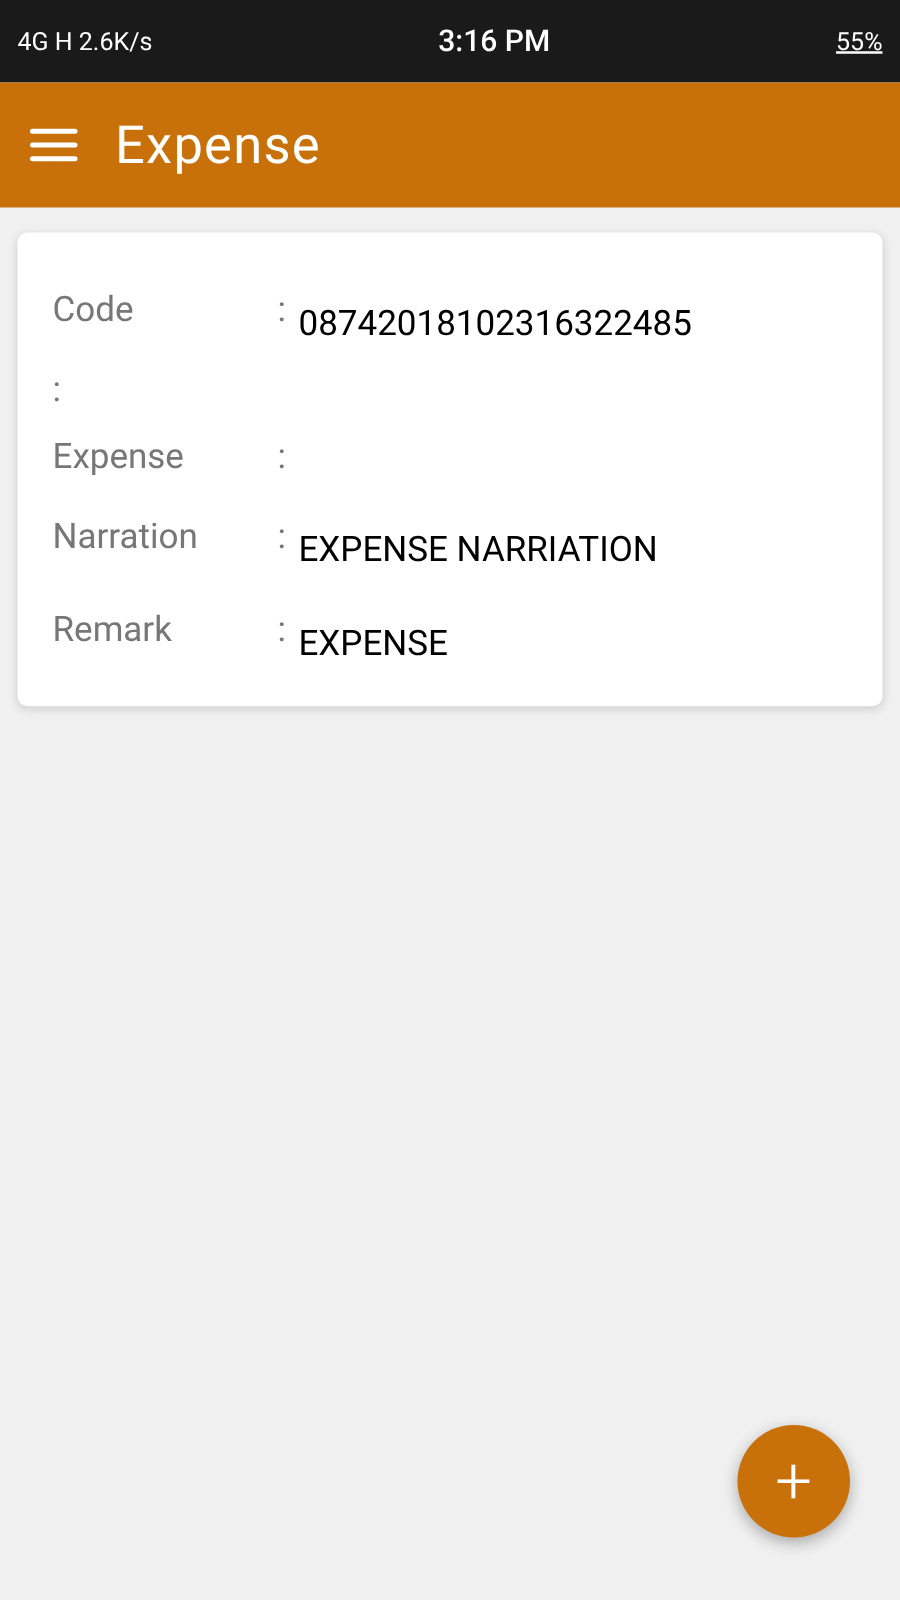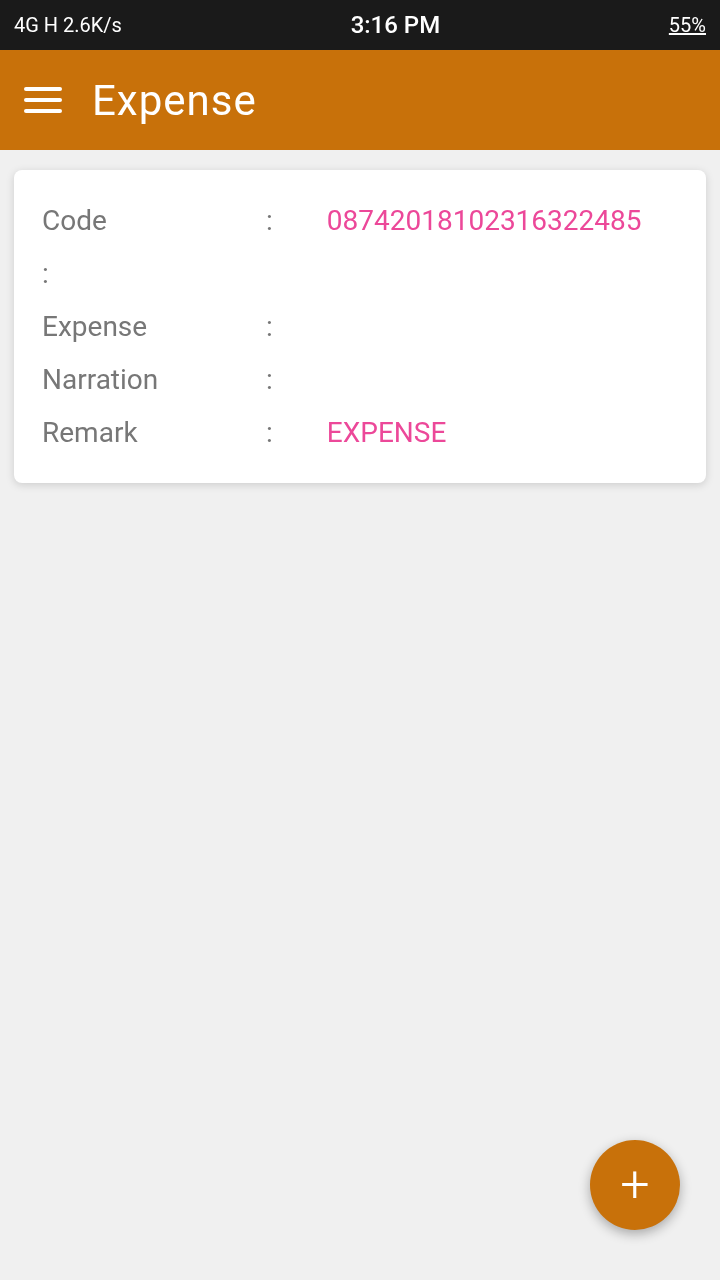--- a/index.html
+++ b/index.html
@@ -14,21 +14,21 @@
       min-height: 1280px;
       background-color: #f0f0f0;
       font-family: 'Roboto', Arial, sans-serif;
       position: relative;
     }
 
     
     .status-bar {
       background-color: #1a1a1a;
       color: #ffffff;
-      height: 50px;
+      height: 66px;
       display: flex;
       align-items: center;
       justify-content: space-between;
       padding: 0 14px;
       font-size: 22px;
     }
 
     .status-bar-left {
       display: flex;
       align-items: center;
@@ -92,40 +92,40 @@
       background-color: #ffffff;
       border-radius: 8px;
       padding: 24px 28px;
       box-shadow: 0 2px 8px rgba(0,0,0,0.15);
     }
 
     .detail-row {
       display: flex;
       align-items: center;
       padding: 10px 0;
-      gap: 44px;
     }
 
     .detail-label {
       color: #777777;
       font-size: 28px;
       min-width: 180px;
       flex-shrink: 0;
     }
 
     .detail-separator {
       color: #777777;
       font-size: 28px;
       margin-right: 10px;
     }
 
     .detail-value {
-      color: #ec4899;
+      color: #000000;
       font-size: 28px;
       flex: 1;
+      margin-top: 22px;
     }
 
     
     .fab {
       position: fixed;
       bottom: 50px;
       right: 40px;
       width: 90px;
       height: 90px;
       background-color: #c8710a;
@@ -176,20 +176,21 @@
       <div class="detail-row">
         <span class="detail-separator"> : </span>
       </div>
       <div class="detail-row">
         <span class="detail-label">Expense</span>
         <span class="detail-separator"> : </span>
       </div>
       <div class="detail-row">
         <span class="detail-label">Narration</span>
         <span class="detail-separator"> : </span>
+        <span class="detail-value">EXPENSE NARRIATION</span>
       </div>
       <div class="detail-row">
         <span class="detail-label">Remark</span>
         <span class="detail-separator"> : </span>
         <span class="detail-value">EXPENSE</span>
       </div>
     </div>
 </div>
 
 <div class="fab">

